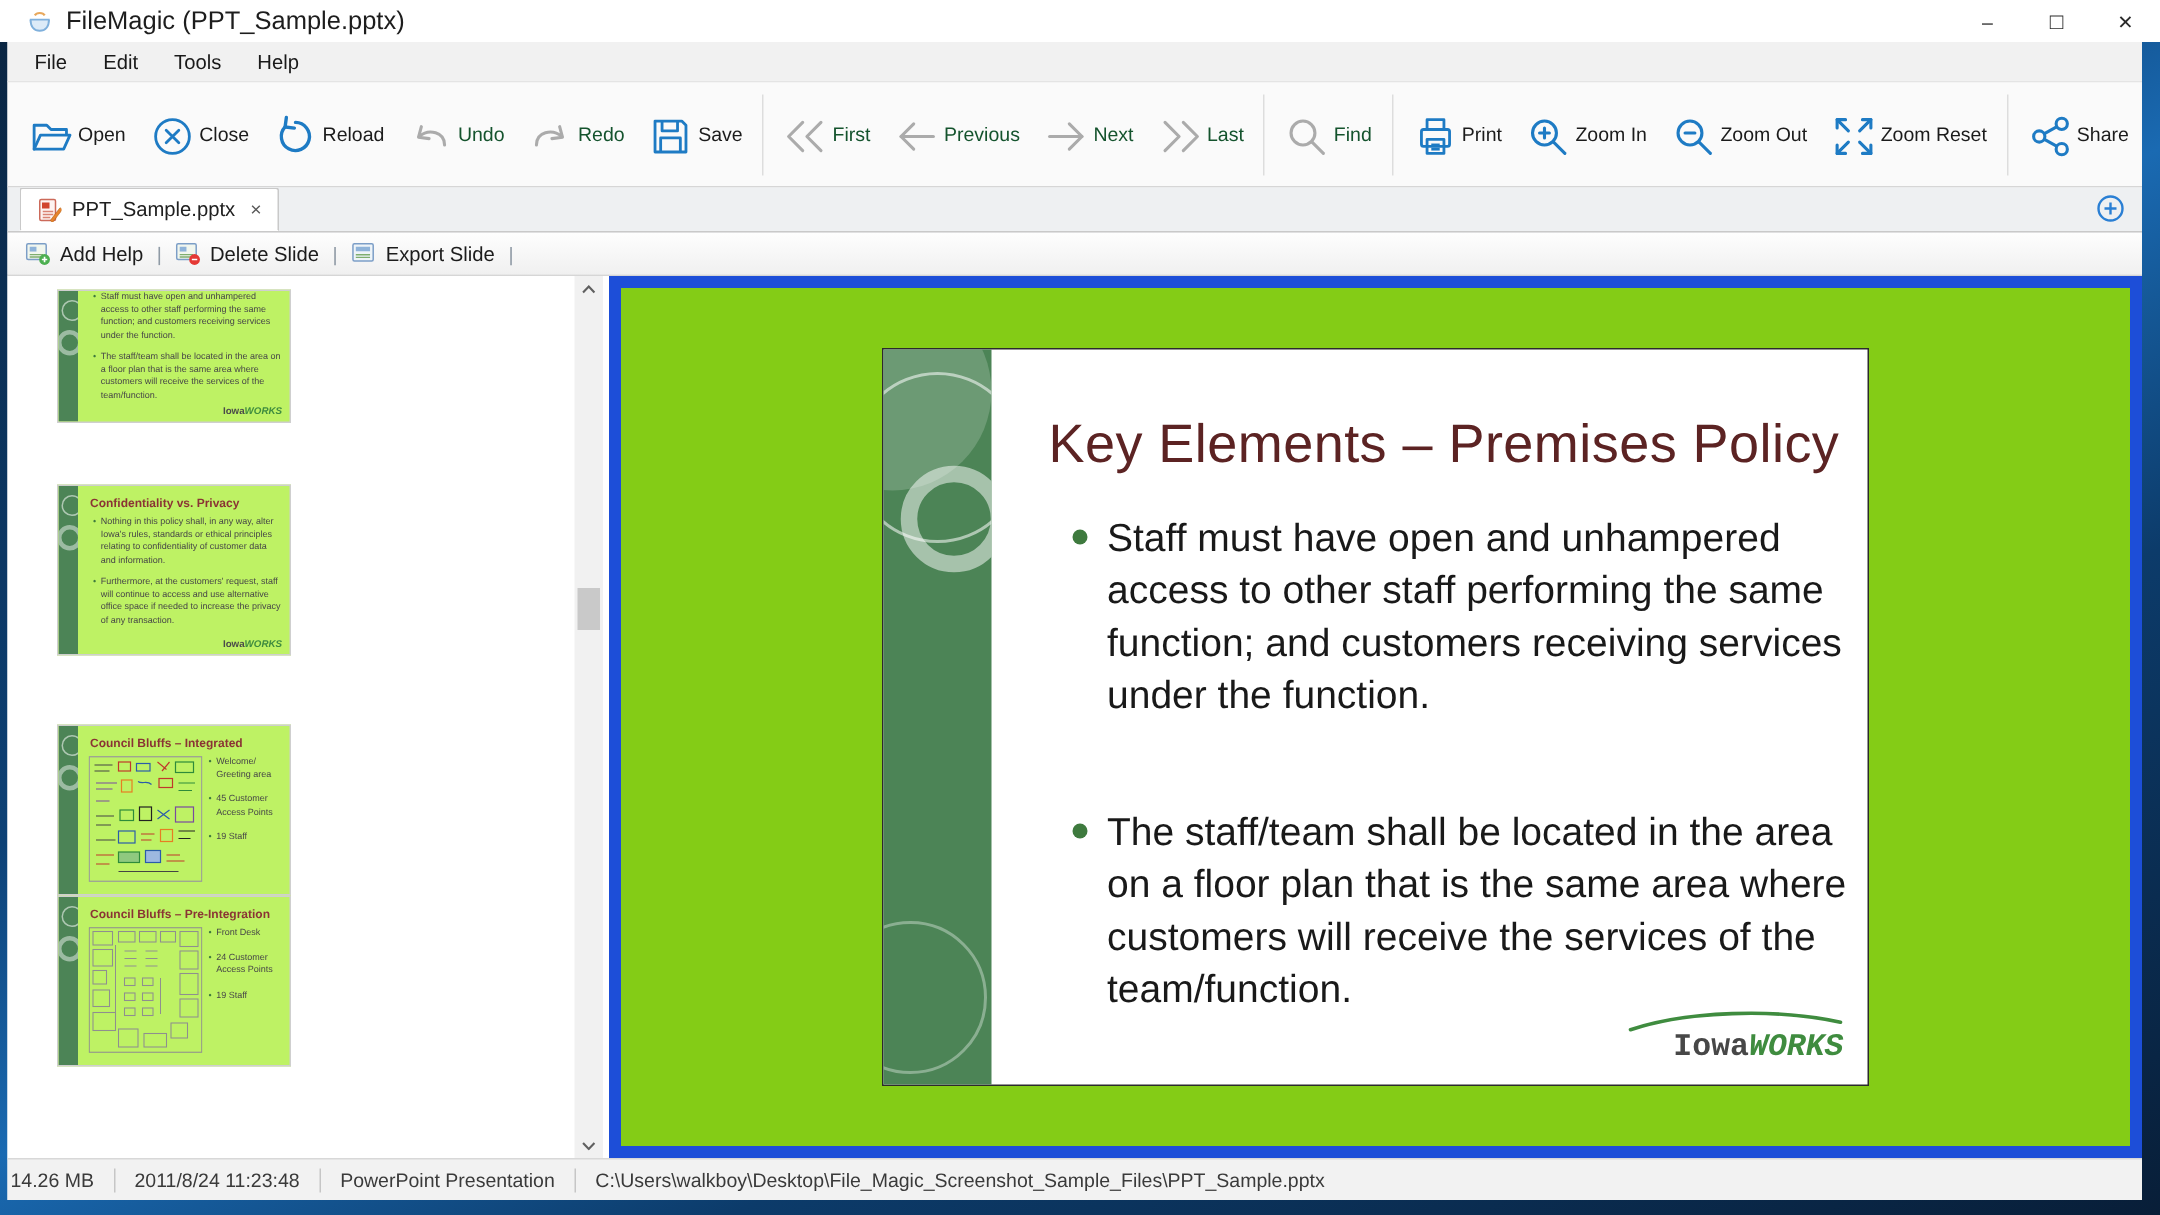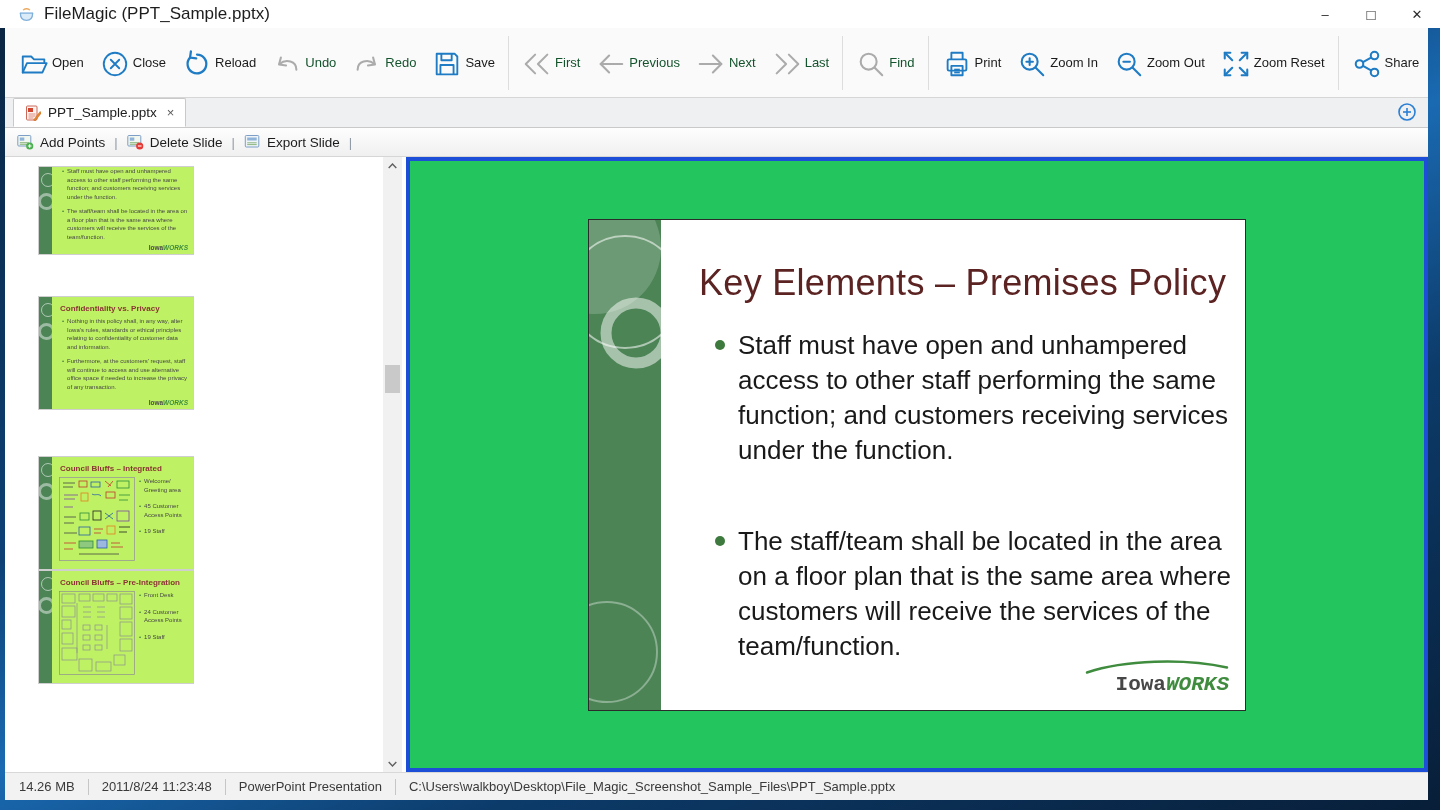--- a/index.html
+++ b/index.html
@@ -76,39 +76,39 @@
   .thumb1 .t-bullet:first-of-type { margin-top:5px; }
   .thumb2, .thumb3, .thumb4 { height:114px; }
   .thumb2 { margin-bottom:46px; } .thumb3 { margin-bottom:46px; }
   
   .vscroll { width:19px; flex:0 0 auto; background:#f1f1f1; position:relative; }
   .vs-arrow { position:absolute; left:0; width:19px; height:17px; display:flex; align-items:center;
     justify-content:center; color:#606060; }
   .vs-up { top:0; } .vs-down { bottom:0; }
   .vs-thumb { position:absolute; left:2px; top:208px; width:15px; height:28px; background:#c9c9c9; }
   
-  .mainpanel { flex:1 1 auto; margin:0 0 0 4px; border:4px solid #1d4ed8; background:#22c55e;
+  .mainpanel { flex:1 1 auto; margin:0 0 0 4px; border:8px solid #1d4ed8; background:#84cc16;
     display:flex; align-items:center; justify-content:center; min-width:0; }
   
   .slide { width:658px; height:492px; border:1px solid #2b2b2b; background:#ffffff; position:relative; }
   .slide-bar { position:absolute; left:0; top:0; bottom:0; width:72px; background:#4c8456; overflow:hidden; }
   .slide-title { position:absolute; left:110px; top:42px; width:540px; font-size:36px; color:#5c2323;
     letter-spacing:.3px; }
   .slide-bullets { position:absolute; left:126px; top:108px; width:522px; }
   .bullet { display:flex; gap:13px; margin-bottom:56px; }
   .b-dot { flex:0 0 auto; width:10px; height:10px; border-radius:50%; background:#3e7a3e; margin-top:12px; }
   .b-text { flex:1; font-size:26px; line-height:35px; color:#191919; }
   .slide-logo { position:absolute; right:16px; bottom:13px; width:152px; text-align:right;font-family:Liberation Mono, monospace; }
   .slide-logo svg { display:block; margin-left:auto; }
   .logo-text { font-size:21px; line-height:1.05; white-space:nowrap; }
   .logo-text .lp { font-weight:bold; color:#474747; }
   .logo-text .ls { font-weight:bold; font-style:italic; color:#3f8c3f; }
   
   .statusbar { height:28px; background:#f2f2f2; border-top:1px solid #d8d8d8; display:flex;
-    align-items:center; font-size:13px; color:#3a3a3a; padding-left:14px; flex:0 0 auto; }
+    align-items:center; font-size:13px; color:#3a3a3a; padding-left:2px; flex:0 0 auto; }
   .st-item { padding:0 13px; white-space:nowrap; }
   .st-item:first-child { padding-left:0; }
   .st-div { width:1px; height:16px; background:#c6c6c6; flex:0 0 auto; }
 </style>
 </head>
 <body>
 
 <div class="titlebar">
   <svg class="app-icon" viewBox="0 0 18 18">
     <path d="M2.5 7.5c0 5 2.6 7.8 6.5 7.8s6.5-2.8 6.5-7.8" fill="#dcebf8" stroke="#7fb0dc" stroke-width="1.4"></path>
@@ -124,20 +124,26 @@
         <span>□</span>
       </div>
     <div class="win-btn">
         <span>✕</span>
       </div>
   </div>
 </div>
 
 <div class="window">
 
+  <div class="menubar">
+    <span class="menu-item">File</span>
+    <span class="menu-item">Edit</span>
+    <span class="menu-item">Tools</span>
+    <span class="menu-item">Help</span>
+  </div>
 
   <div class="toolbar">
 
     <div class="tb-btn on">
       <span class="tb-ico">
         <svg width="30" height="30" viewBox="0 0 32 32" fill="none" stroke="currentColor" stroke-width="2" stroke-linecap="round" stroke-linejoin="round">
             <path d="M4 25V8h9l3 3h11v3"></path>
             <path d="M4 25l4.5-10h21l-4.5 10z"></path>
           </svg>
       </span>
@@ -377,21 +383,21 @@
 
   <div class="slidebar">
     <div class="sb-item">
       <svg width="17" height="16" viewBox="0 0 17 16">
         <rect x="0.8" y="1.5" width="13" height="10.5" rx="1" fill="#f1f6ee" stroke="#7c9ec7" stroke-width="1"></rect>
         <rect x="2.8" y="3.5" width="4.5" height="3.2" fill="#8fb3d9"></rect>
         <path d="M2.8 8.7h9M2.8 10.3h9" stroke="#7fae6f" stroke-width="0.9"></path>
         <circle cx="12.7" cy="12" r="3.6" fill="#4caf50"></circle>
         <path d="M12.7 10.2v3.6M10.9 12h3.6" stroke="#ffffff" stroke-width="1.1"></path>
       </svg>
-      <span>Add Points</span>
+      <span>Add Help</span>
     </div>
     <span class="sb-pipe">|</span>
     <div class="sb-item">
       <svg width="17" height="16" viewBox="0 0 17 16">
         <rect x="0.8" y="1.5" width="13" height="10.5" rx="1" fill="#f1f6ee" stroke="#7c9ec7" stroke-width="1"></rect>
         <rect x="2.8" y="3.5" width="4.5" height="3.2" fill="#8fb3d9"></rect>
         <path d="M2.8 8.7h9M2.8 10.3h9" stroke="#7fae6f" stroke-width="0.9"></path>
         <circle cx="12.7" cy="12" r="3.6" fill="#e53935"></circle>
         <path d="M10.9 12h3.6" stroke="#ffffff" stroke-width="1.1"></path>
       </svg>

